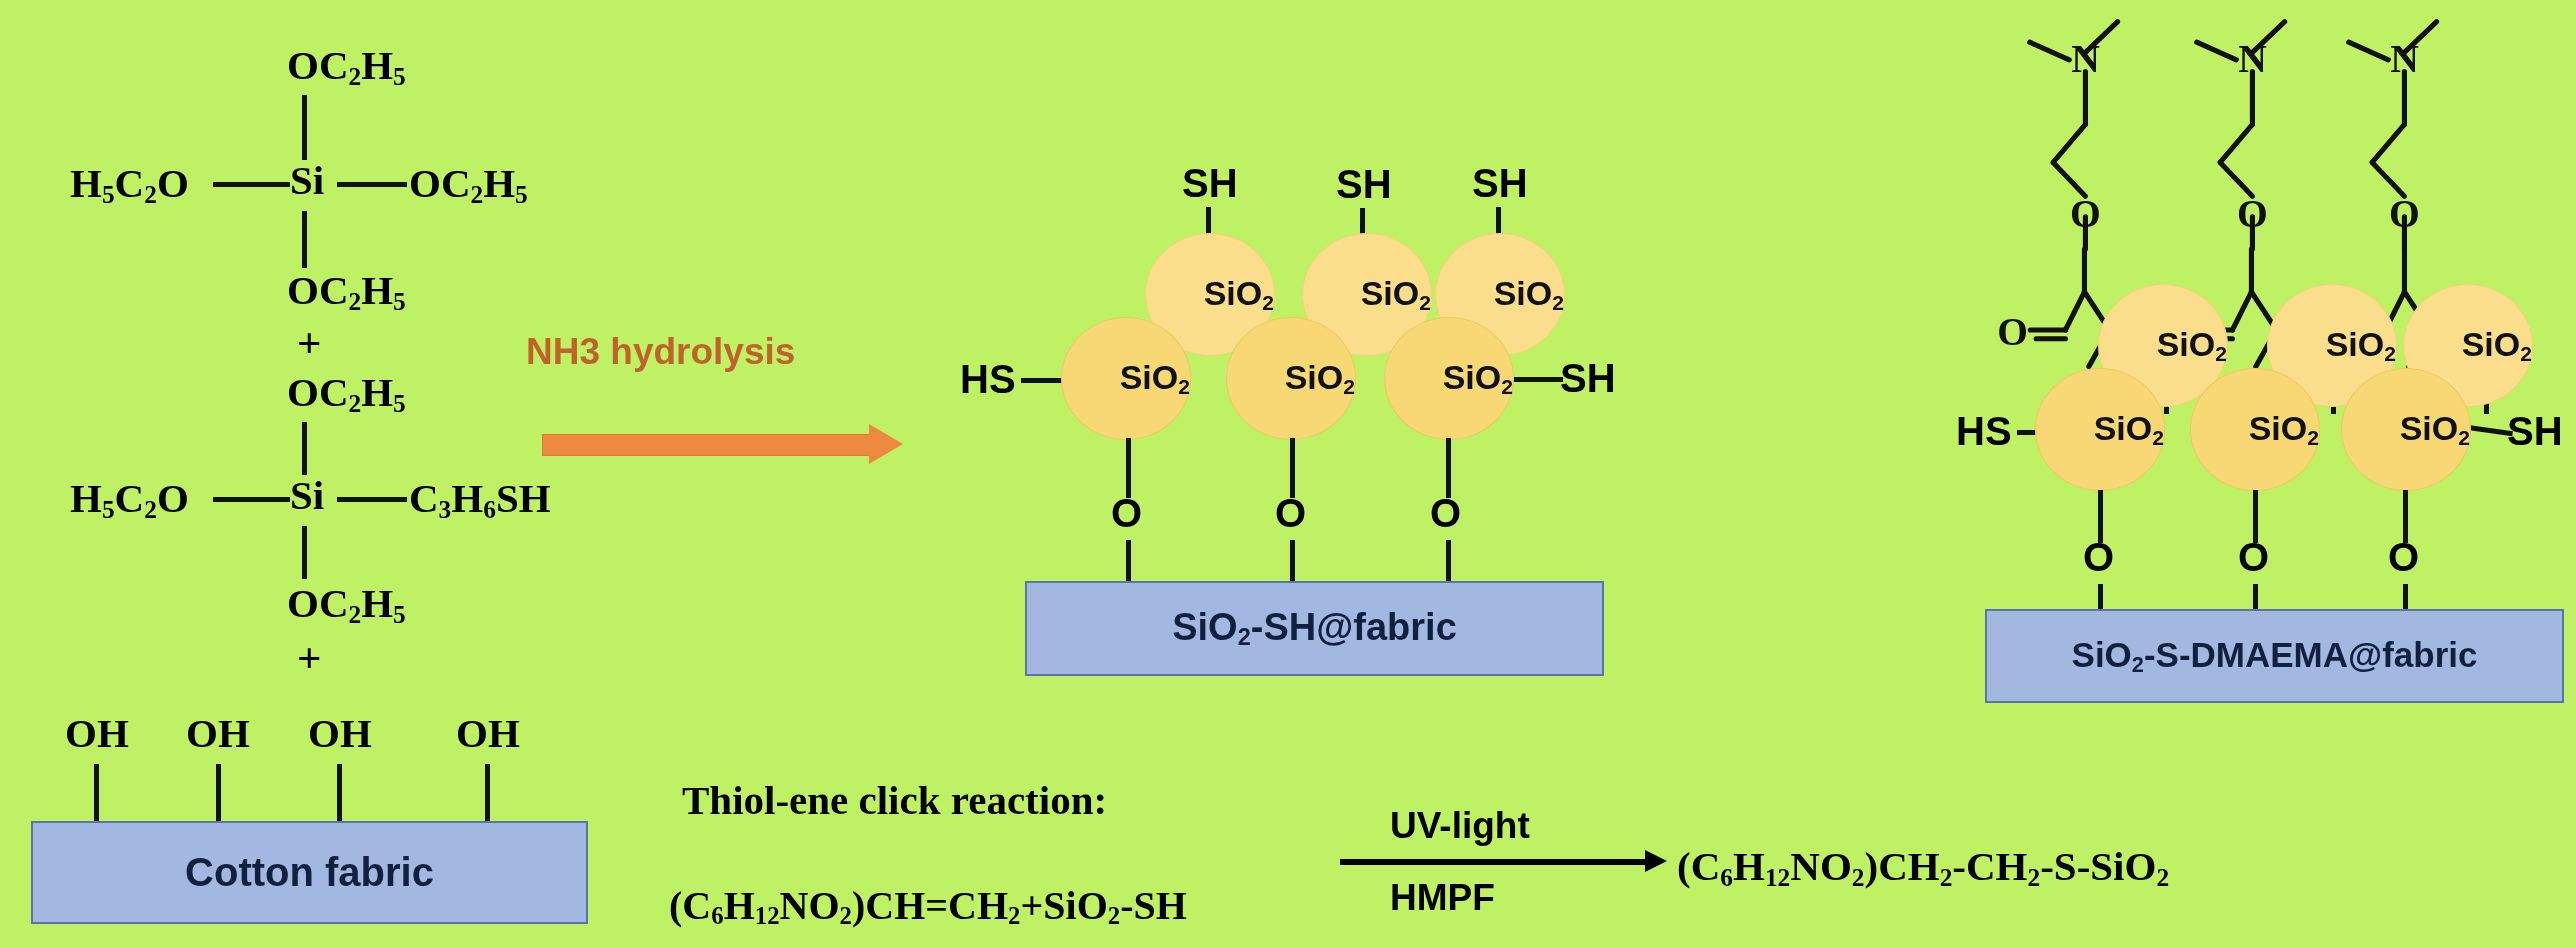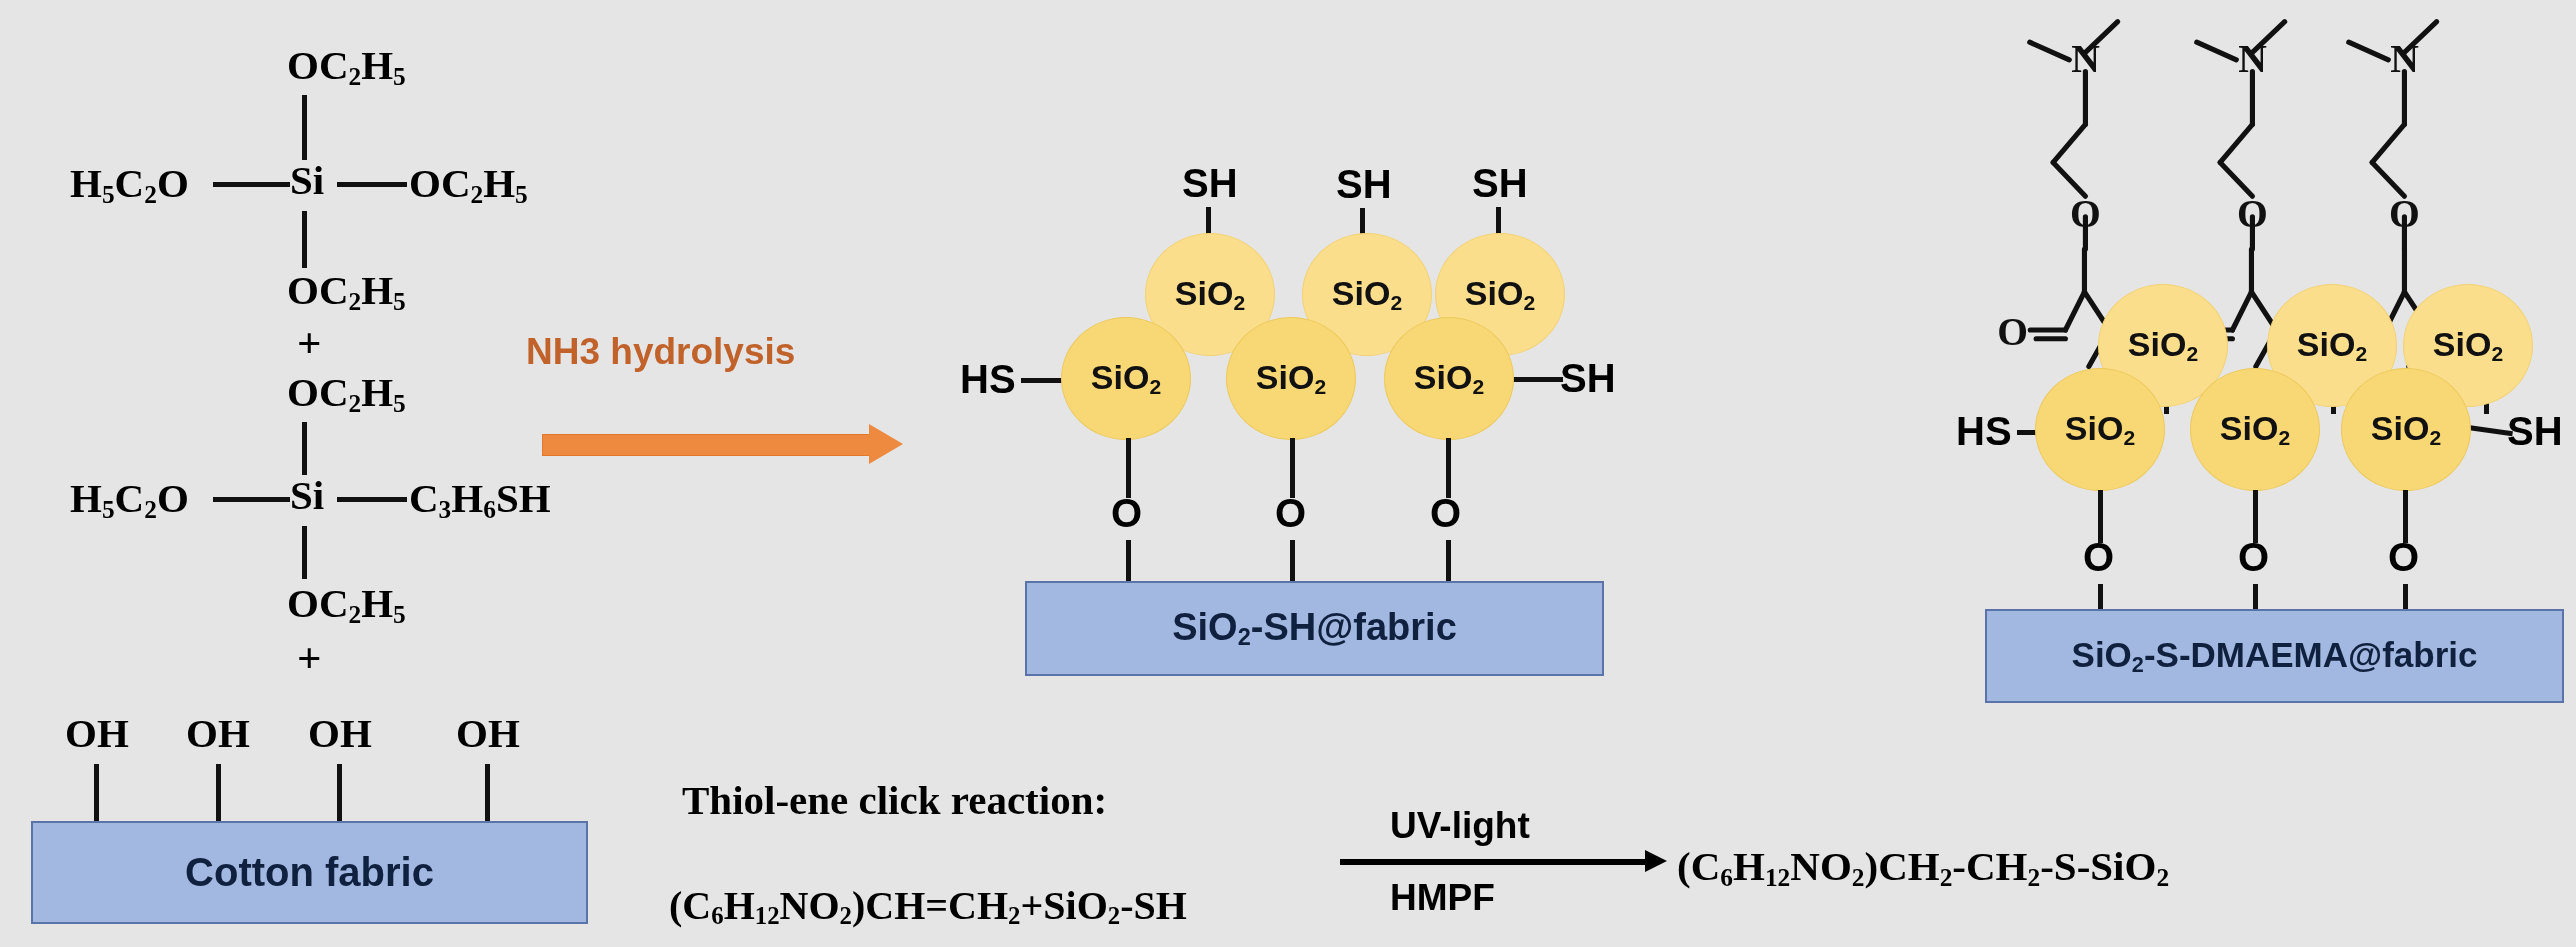--- a/index.html
+++ b/index.html
@@ -4,21 +4,21 @@
 <style>
   html,body{margin:0;padding:0;background:#fff;}
   body{
     font-family:"Liberation Sans", sans-serif;
     color:#000;
   }
   #stage{
     position:relative;
     width:2576px;
     height:948px;
-    background:#e5e5e5;
+    background:#bef264;
     overflow:hidden;
   }
   .abs{position:absolute;}
   sub{font-size:0.62em;vertical-align:-0.22em;}
   
   .vbond{position:absolute;background:#111;width:5.1px;}
   .hbond{position:absolute;background:#111;height:5.1px;}
   
   .formula{
     position:absolute;
@@ -81,21 +81,21 @@
     font-size:37px;
     line-height:1.13;
     white-space:pre-line;
   }
   
   .particle{
     position:absolute;
     border-radius:50%;
     background:#f7d874;
     border:1.5px solid #edc95c;
-    display:flex;align-items:center;justify-content:center;
+    display:flex;align-items:center;justify-content:flex-end;
     box-sizing:border-box;
   }
   .particle span{
     font-family:"Liberation Sans", sans-serif;
     font-weight:700;
     font-size:34px;
     color:#111;
     white-space:nowrap;
   }
   .p-top{background:#fade8c;border-color:#f3d273;}

